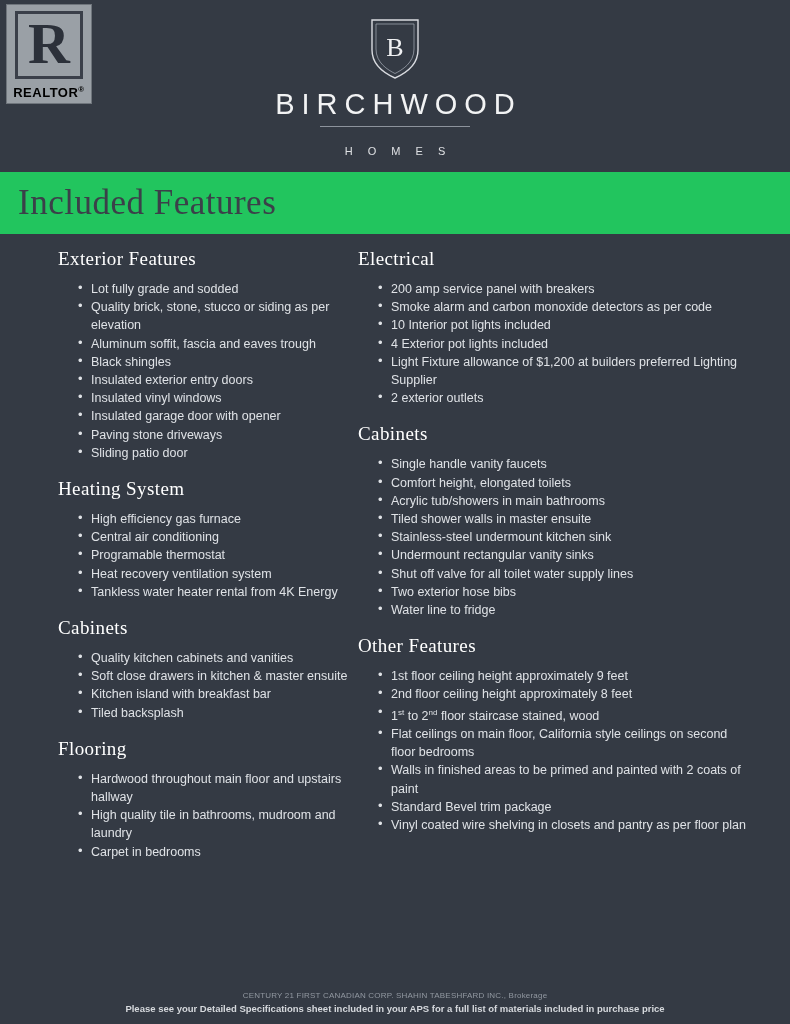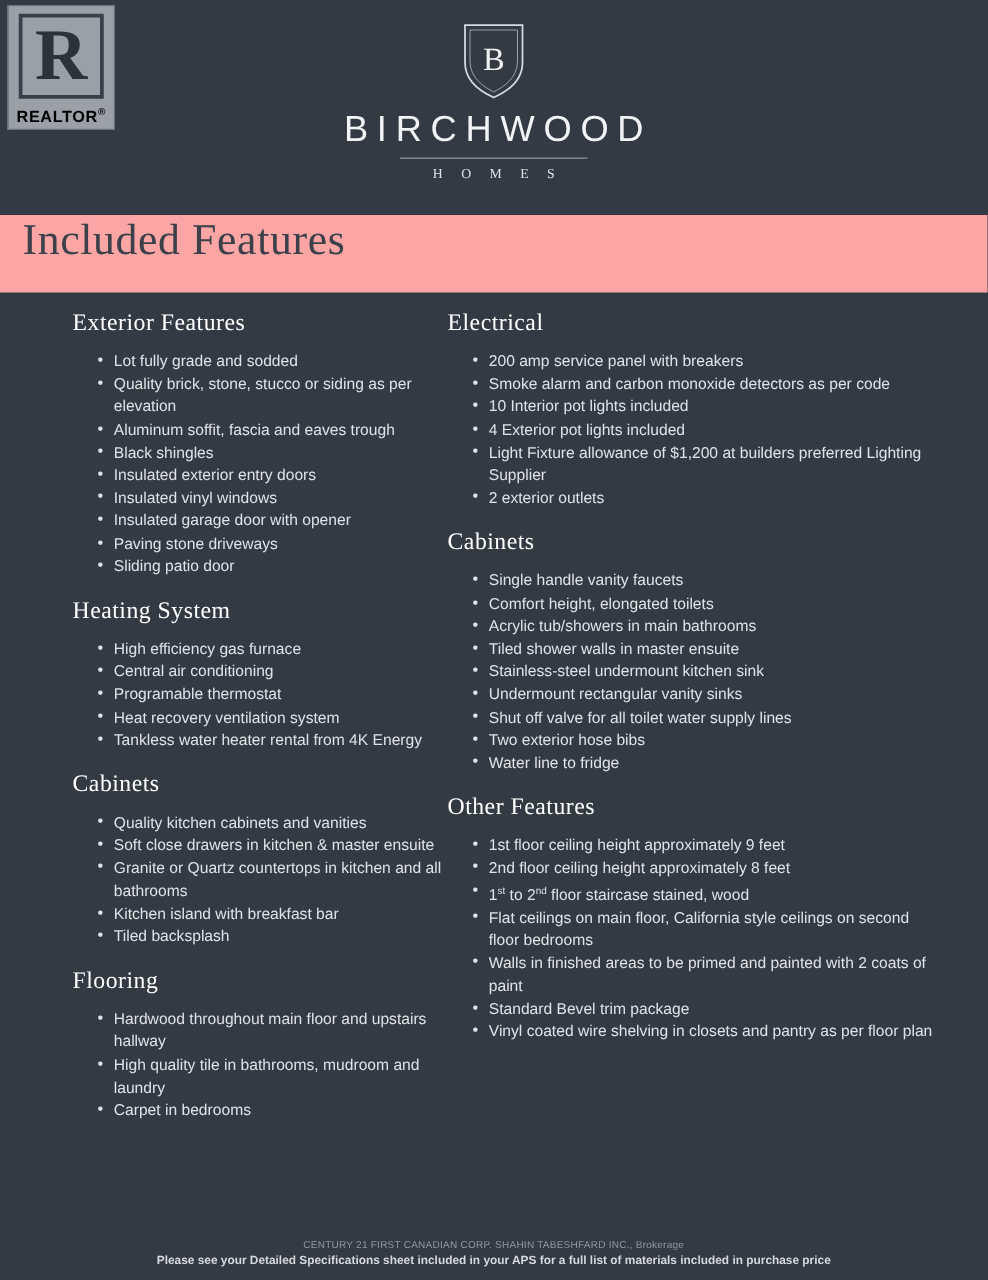--- a/index.html
+++ b/index.html
@@ -84,40 +84,41 @@
   }
   .crest svg { display: block; }
   .brand-name {
     font-family: Liberation Sans, sans-serif;
     font-size: 29px;
     letter-spacing: 7px;
     color: #f2f3f4;
     padding-left: 7px;
   }
   .brand-sub {
-    margin-top: 6px;
-    font-family: Liberation Serif, serif;
+    margin-top: 18px;
+    font-family: Liberation Sans, sans-serif;
     font-size: 11px;
     letter-spacing: 6px;
     color: #dfe1e4;
     padding-left: 6px;
   }
   .brand-rule {
     margin: 5px auto 0 auto;
     width: 150px;
     height: 1px;
     background: #8d939c;
     position: relative;
   }
 
   
   .title-bar {
     height: 62px;
-    background: #fca5a5;
+    background: #22c55e;
     display: flex;
+    align-items: center;
   }
   .title-bar h1 {
     margin: 0;
     padding-left: 18px;
     font-family: "Liberation Serif", serif;
     font-weight: normal;
     font-size: 35px;
     color: #3b4049;
     letter-spacing: 0.5px;
   }
@@ -239,21 +240,20 @@
           <li>Central air conditioning</li>
           <li>Programable thermostat</li>
           <li>Heat recovery ventilation system</li>
           <li>Tankless water heater rental from 4K Energy</li>
         </ul>
         <div class="section-gap"></div>
         <h2 class="section">Cabinets</h2>
         <ul class="feat">
           <li>Quality kitchen cabinets and vanities</li>
           <li>Soft close drawers in kitchen &amp; master ensuite</li>
-          <li>Granite or Quartz countertops in kitchen and all bathrooms</li>
           <li>Kitchen island with breakfast bar</li>
           <li>Tiled backsplash</li>
         </ul>
         <div class="section-gap"></div>
         <h2 class="section">Flooring</h2>
         <ul class="feat">
           <li>Hardwood throughout main floor and upstairs hallway</li>
           <li>High quality tile in bathrooms, mudroom and laundry</li>
           <li>Carpet in bedrooms</li>
         </ul>

